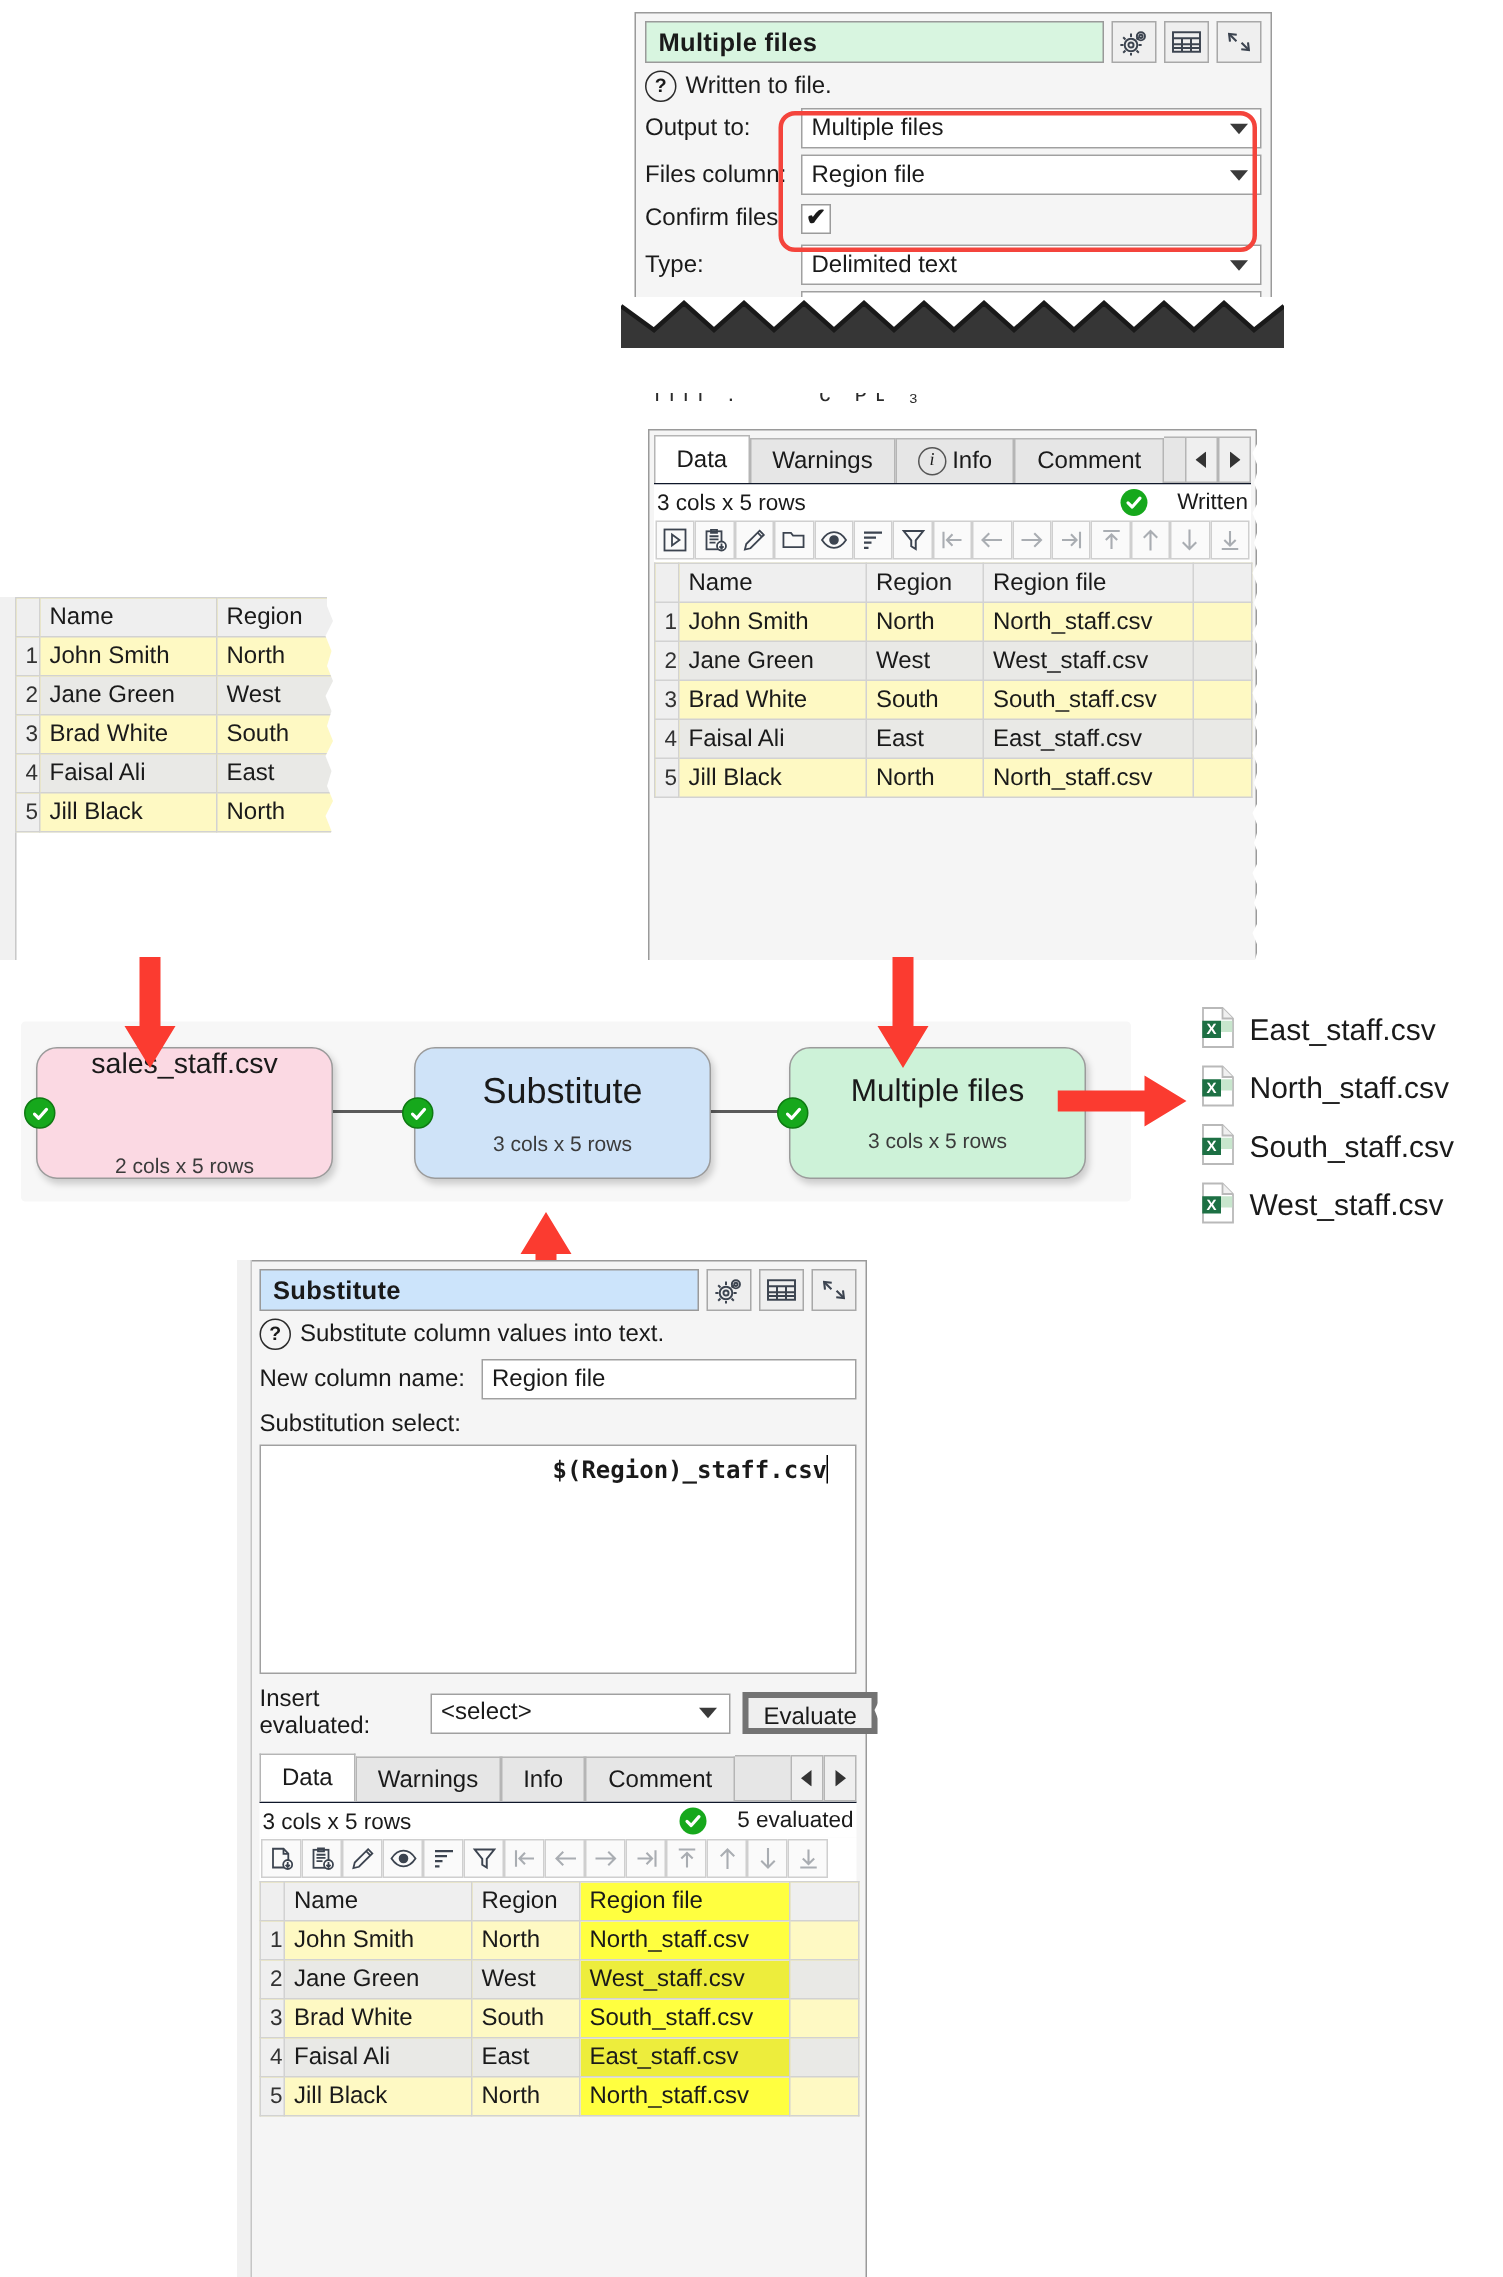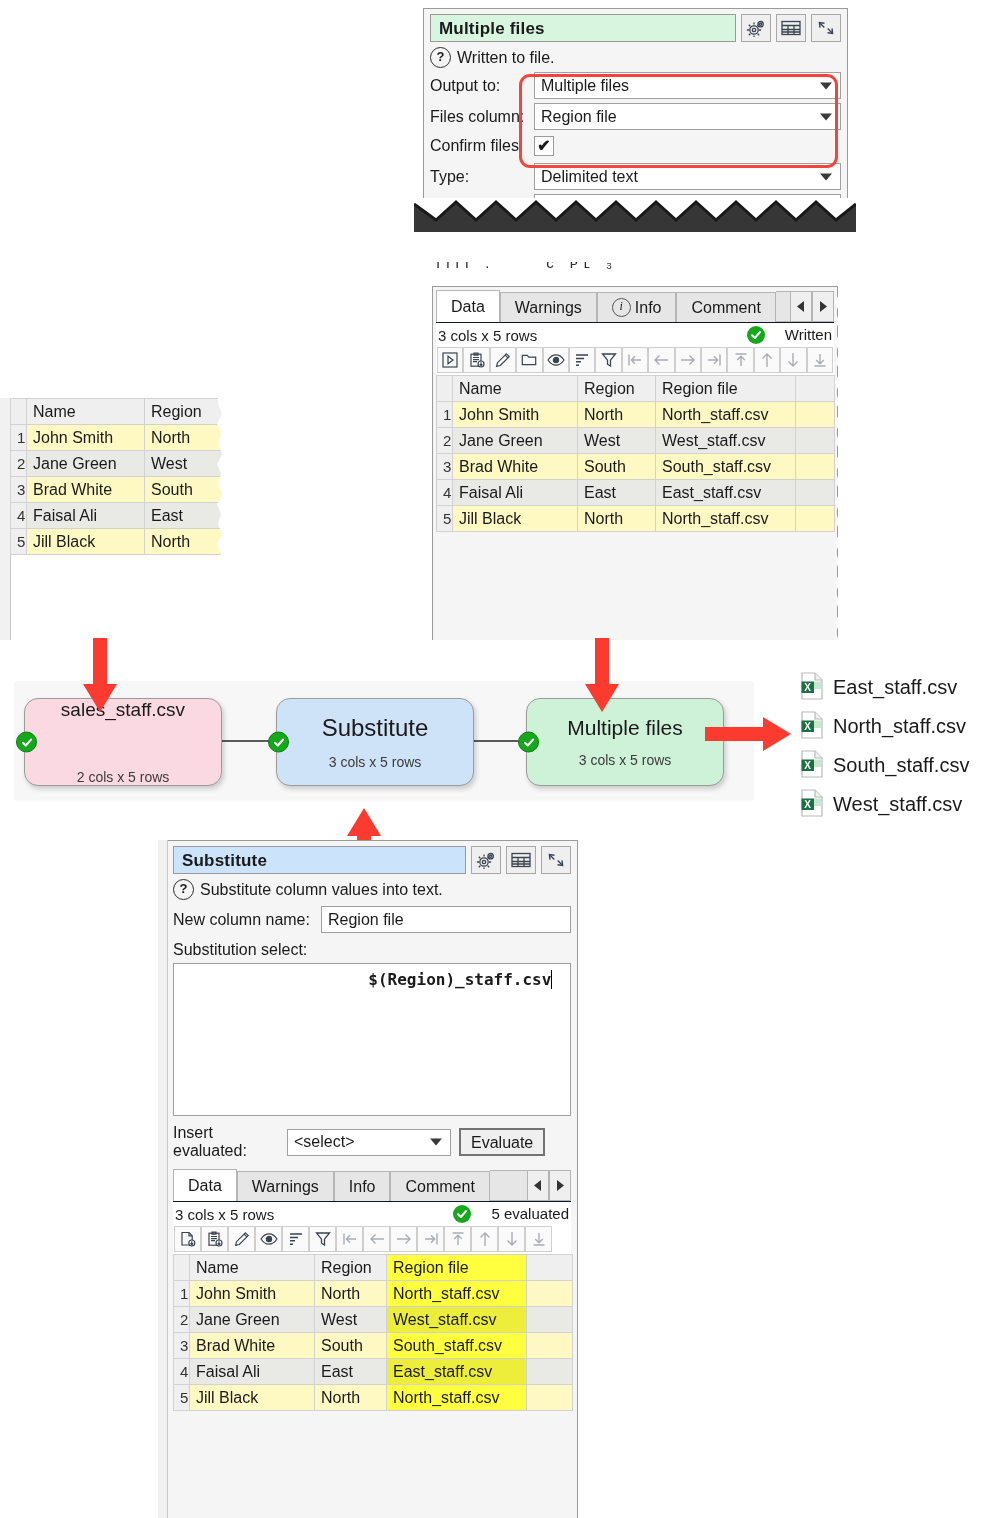--- a/index.html
+++ b/index.html
@@ -660,26 +660,26 @@
       <div style="margin-top:8px;font-size:16px;">Substitution select:</div>
 
       <div style="margin-top:4px;height:153px;background:#fff;border:1px solid #a0a0a0;
                   padding:6px 8px;box-sizing:border-box;
                   font-family:'DejaVu Sans Mono', monospace;font-size:16px;font-weight:bold;text-align:right;">
         <span>$(Region)_staff.csv</span><span style="border-left:1.5px solid #000;">&nbsp;</span>
       </div>
 
       <div class="form-row" style="margin-top:8px;">
         <div class="form-label" style="width:114px;">Insert evaluated:</div>
-        <div class="combo" style="flex:none;width:164px;">
+        <div class="combo" style="flex:none;width:200px;">
           <span>&lt;select&gt;</span>
           <span class="caret"></span>
         </div>
         <div style="margin-left:8px;height:28px;line-height:26px;padding:0 10px;
-                    border:2px solid #737373;background:#efefef;font-size:16px;box-sizing:border-box;">
+                    border:4px solid #737373;background:#efefef;font-size:16px;box-sizing:border-box;">
           <span>Evaluate</span>
         </div>
       </div>
 
       <div class="tabs" style="margin-top:9px;">
         <div class="tab active">
           <span>Data</span>
         </div>
         <div class="tab">
           <span>Warnings</span>

